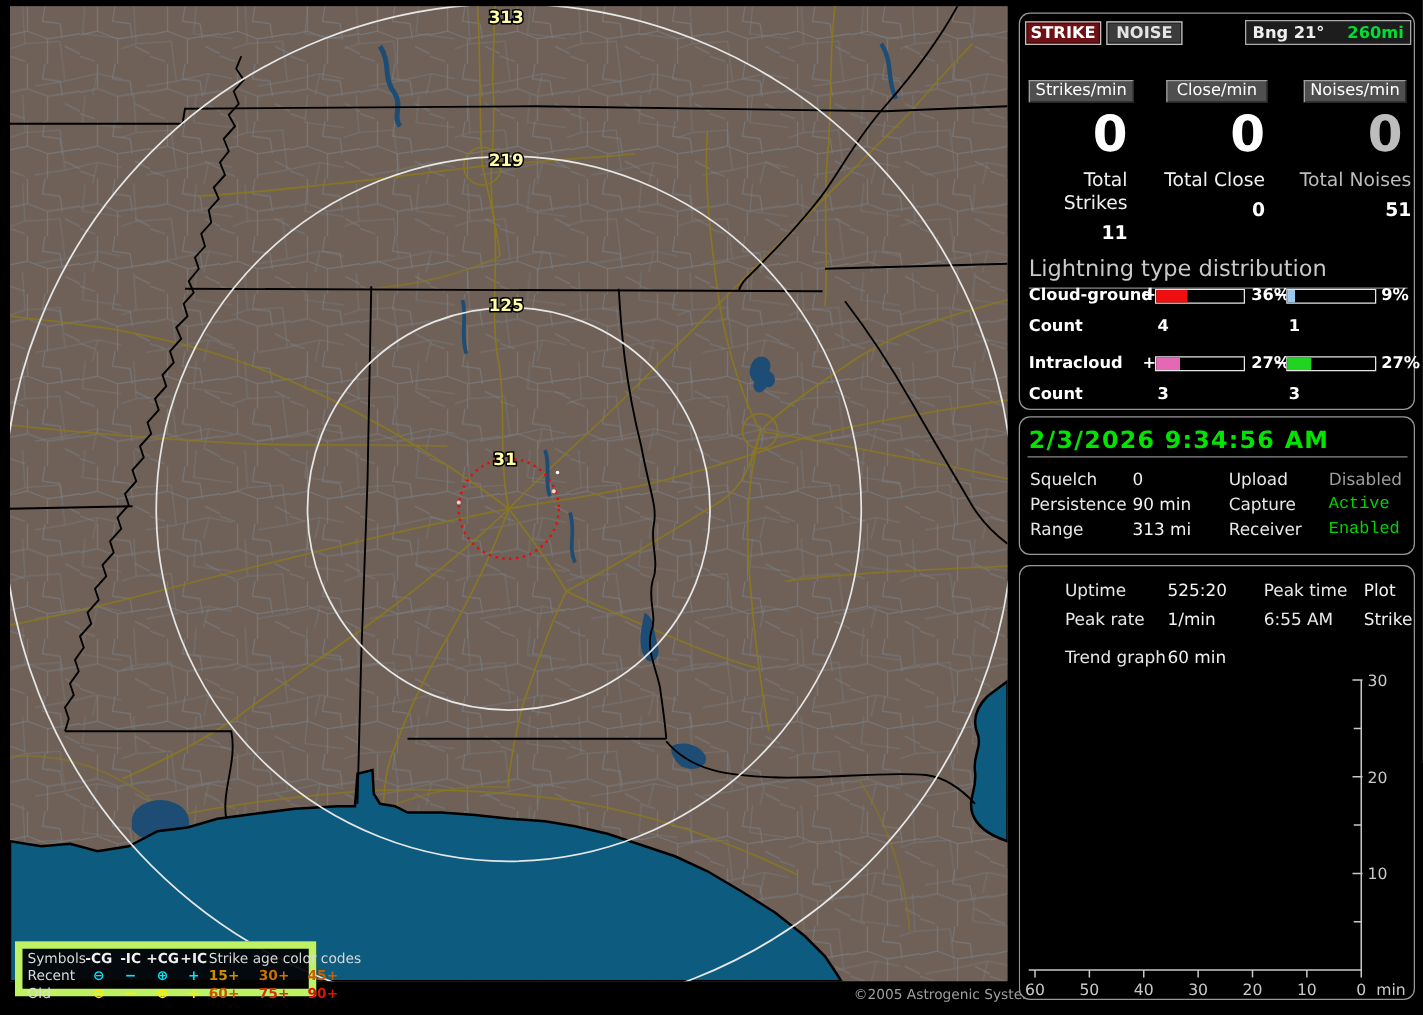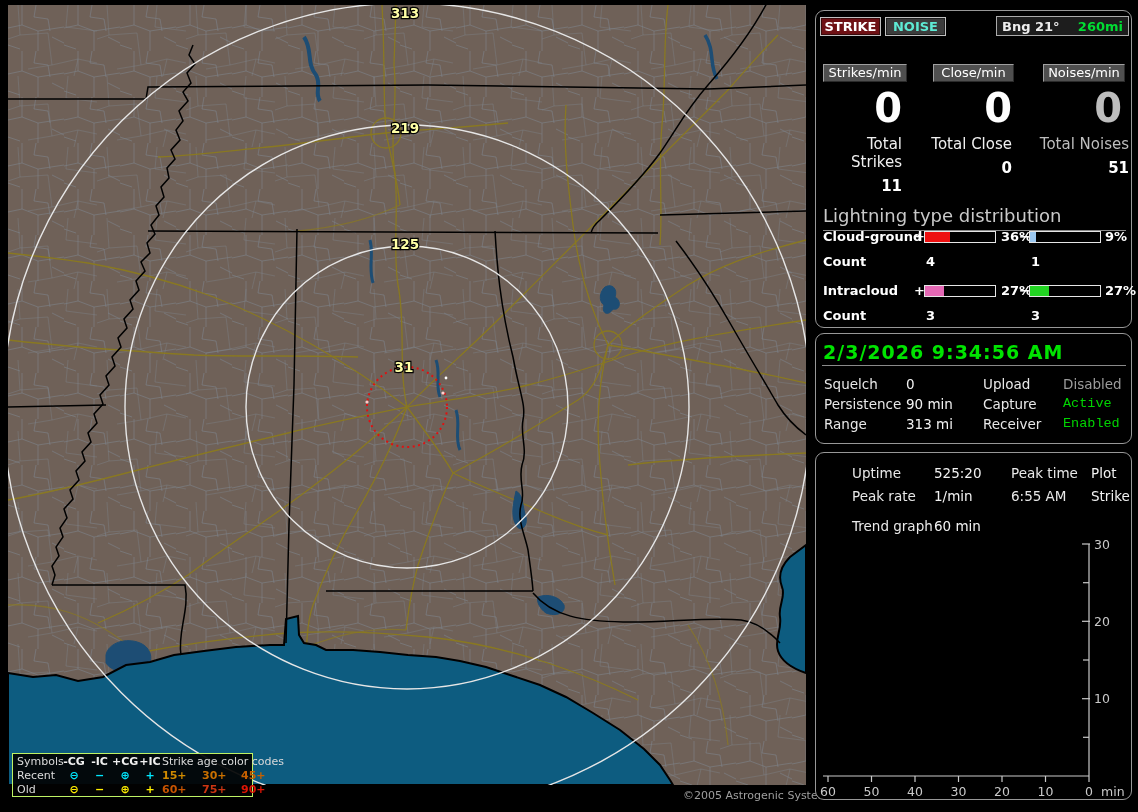--- a/index.html
+++ b/index.html
@@ -5,21 +5,21 @@
   * { margin:0; padding:0; box-sizing:border-box; }
   html,body { background:#000; }
   body { font-family:"DejaVu Sans","Liberation Sans",sans-serif; width:1138px; height:812px; position:relative; overflow:hidden; color:#eee; }
 
   
   #map-wrap { position:absolute; left:8px; top:5px; width:798px; height:780px; background:#6f6158; }
   #map-wrap svg { display:block; }
 
   
   #legend { position:absolute; left:4px; top:748px; width:241px; height:44px;
-    background:rgba(2,2,2,.92); border:1px solid #bef264; font-size:11px; line-height:14px; padding:1px 0 0 4px; }
+    background:rgba(2,2,2,.92); border:6px solid #bef264; font-size:11px; line-height:14px; padding:1px 0 0 4px; }
   .lg-row { display:grid; grid-template-columns:44px 26px 25px 26px 24px 40px 39px 36px; white-space:nowrap; }
   .lg-hdr { color:#d9d9d9; }
   .lg-hdr .agehdr { grid-column:6 / span 3; }
   .lg-lab { color:#dcdcdc; }
   .sym { text-align:center; font-weight:bold; }
   .recent .sym { color:#00e8ff; }
   .old .sym { color:#ffee00; }
   .age { font-weight:bold; }
 
   #copyright { position:absolute; left:683px; top:789px; font-size:11px; color:#9f9f9f; }
@@ -27,21 +27,21 @@
   
   .panel { position:absolute; left:815px; width:317px; background:#000; border:1px solid #989898; border-radius:9px; }
   #box1 { top:10px;  height:318px; }
   #box2 { top:333px; height:111px; }
   #box3 { top:452px; height:348px;padding-left:28px; }
   .abs { position:absolute; }
 
   .btn { text-align:center; font-weight:bold; font-size:13px; line-height:17px; border:1px solid #c0c0c0; }
   #strike-btn { left:4px; top:6px; width:61px; height:19px; background:#6e1014; color:#fff;
     box-shadow:inset 0 0 0 1px #3a0a0b; }
-  #noise-btn  { left:69px; top:6px; width:61px; height:19px; background:#3c3c3c; color:#5eead4;
+  #noise-btn  { left:69px; top:6px; width:61px; height:19px; background:#3c3c3c; color:#e5e5e5;
     box-shadow:inset 0 0 0 1px #1f1f1f; }
   #bng-box { left:180px; top:5px; width:133px; height:20px; background:#1d1d1d; border:1px solid #ababab;
     display:flex; justify-content:space-between; align-items:center; padding:0 5px; font-weight:bold; font-size:13px; }
   #bng-box .rng { color:#00dd33; }
 
   .cnt-hdr { top:53px; height:18px; background:#4f4f4f; color:#ffffff; font-size:13px; line-height:16px; text-align:center;
     border:1px solid; border-color:#a0a0a0 #2b2b2b #2b2b2b #a0a0a0; position:absolute; }
   .cnt-col { position:absolute; width:86px; text-align:right; }
   .bigzero { font-size:40px; font-weight:bold; line-height:42px; color:#fff; }
   .bigzero.dim, .tot-lab.dim { color:#bdbdbd; }

